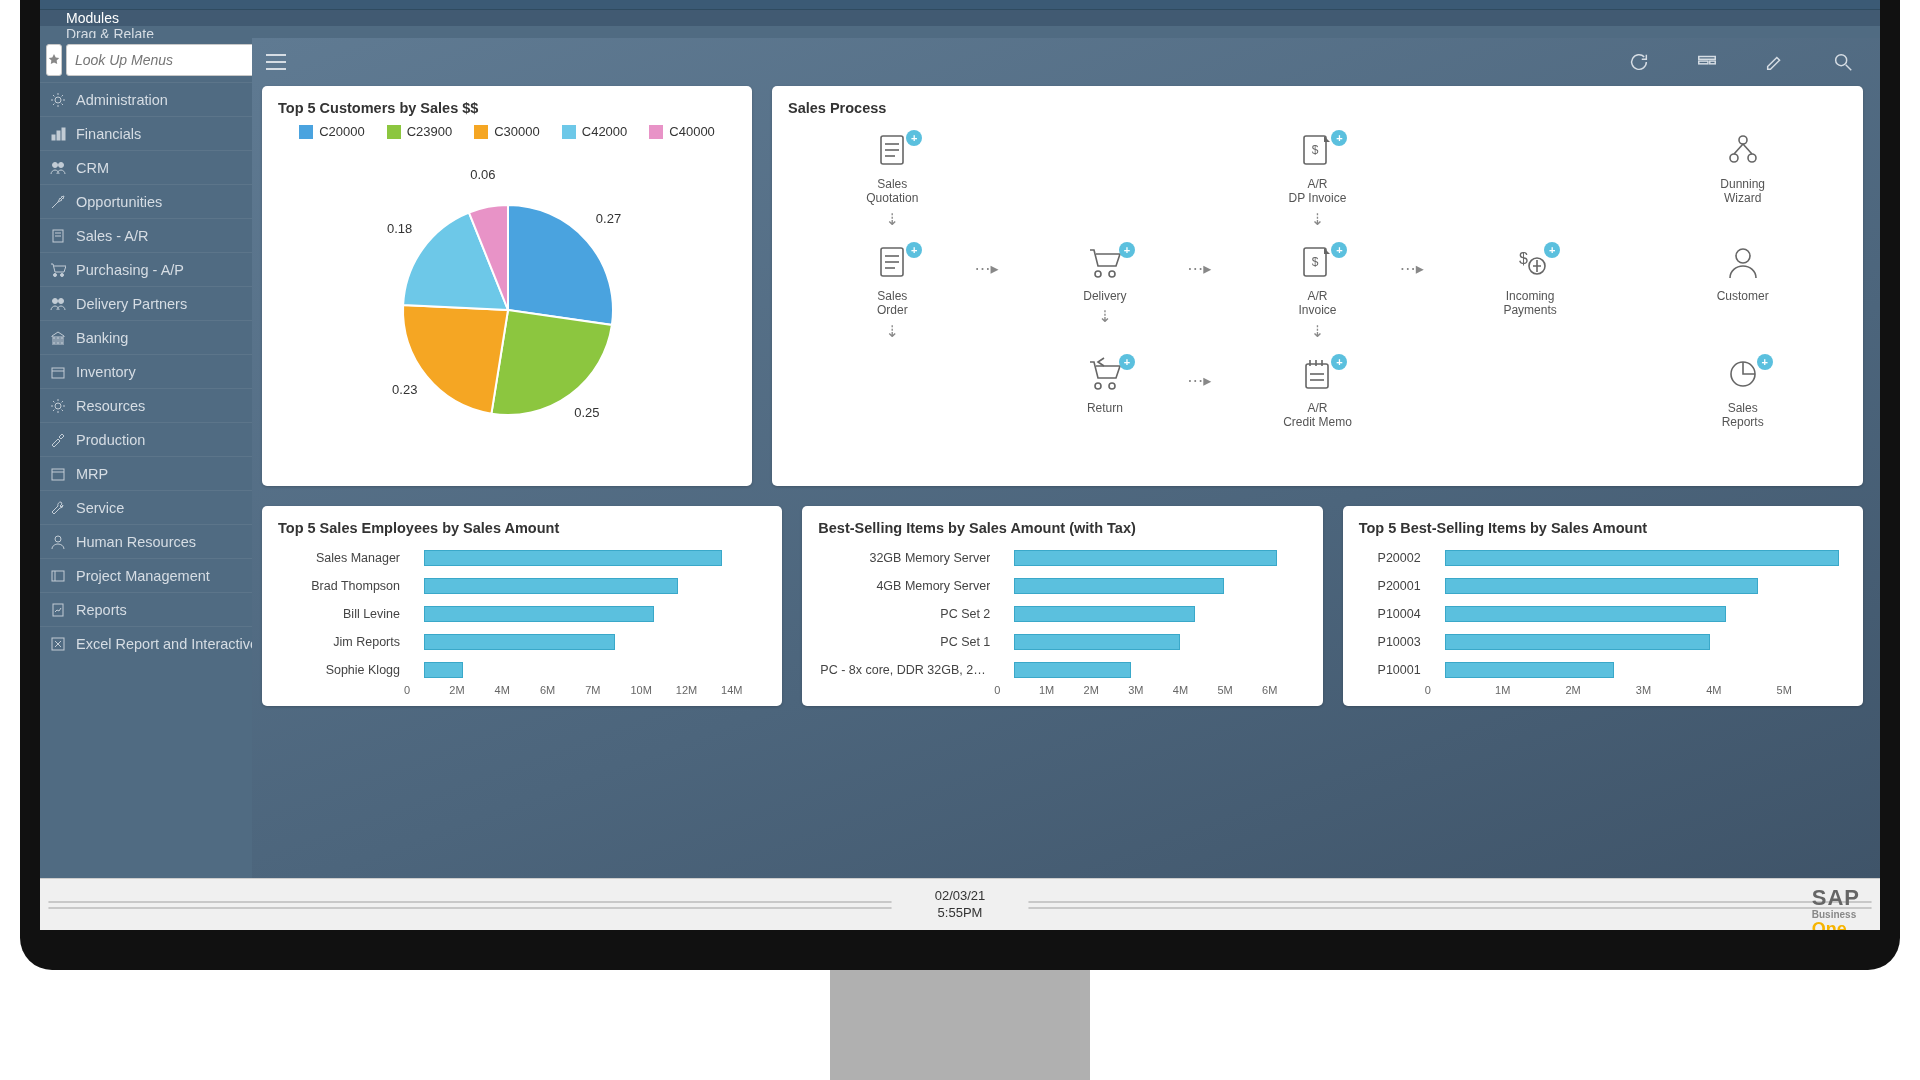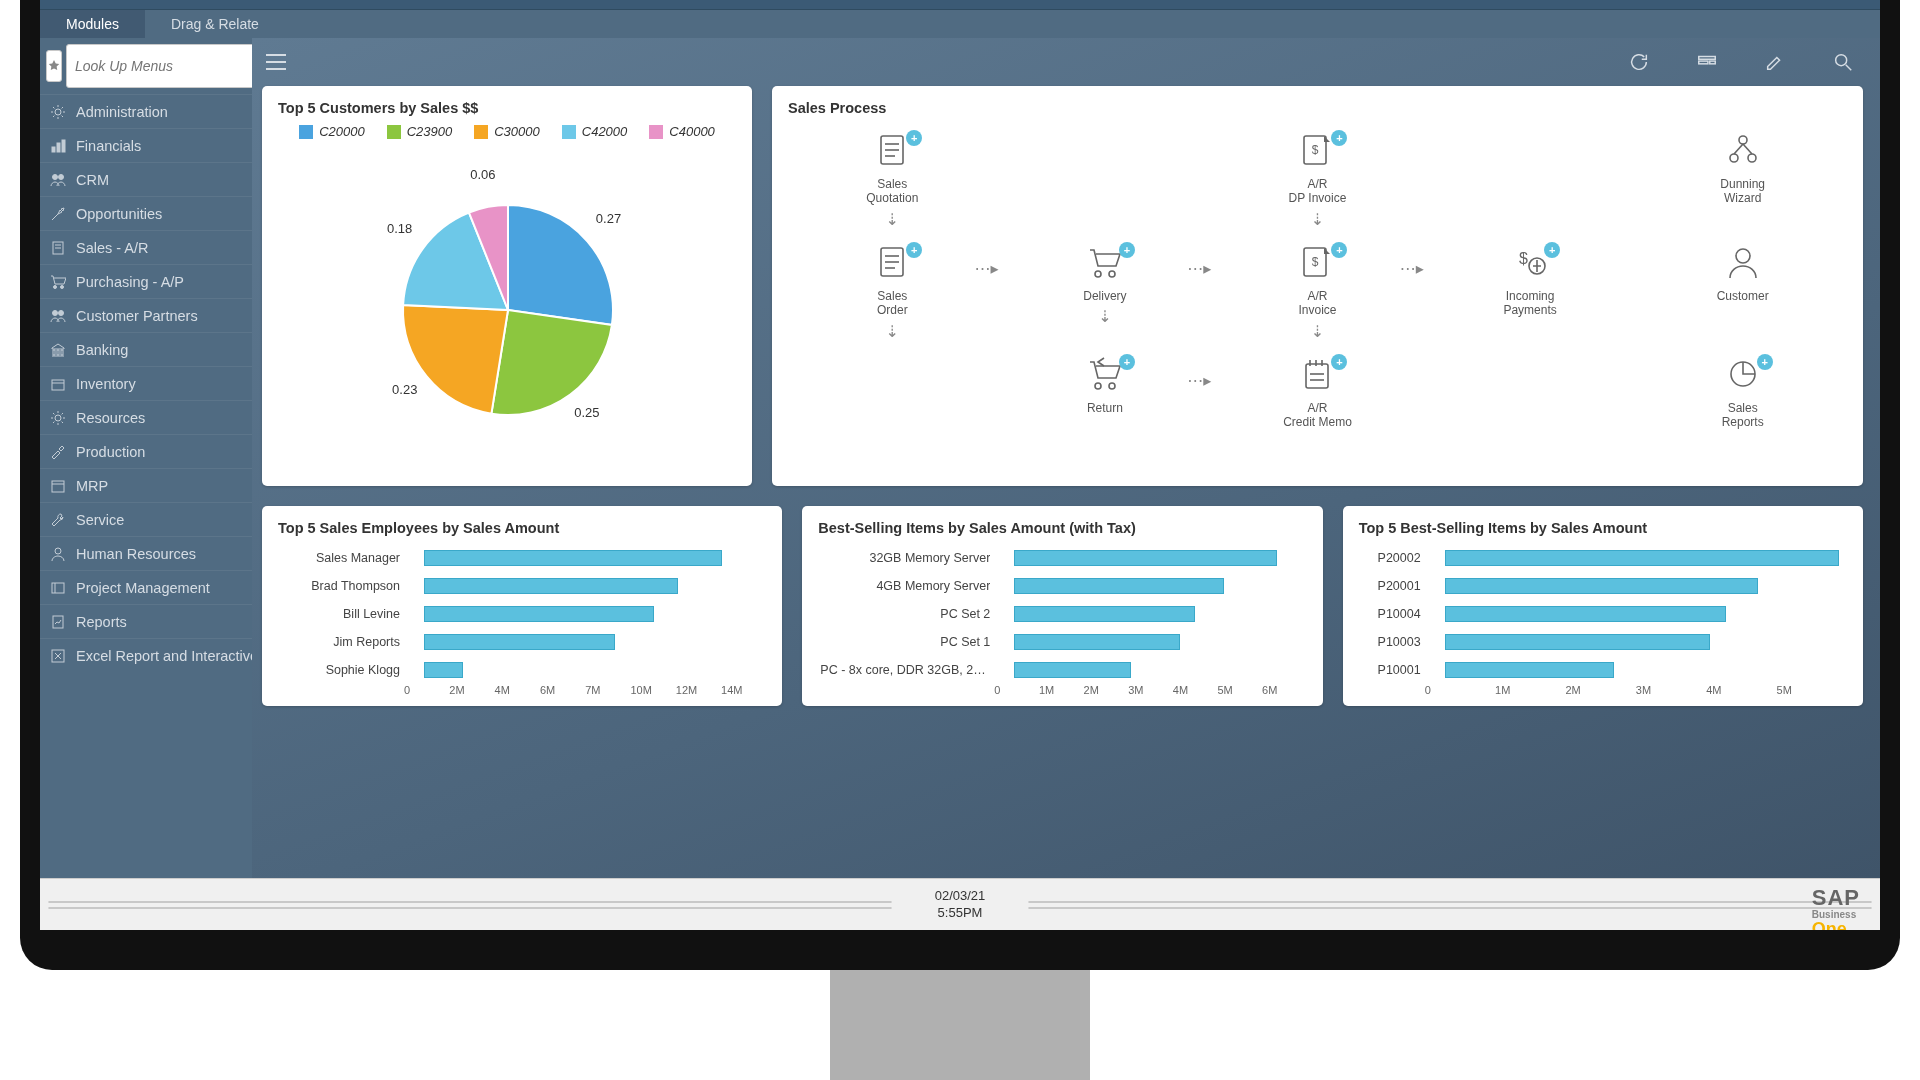--- a/index.html
+++ b/index.html
@@ -18,58 +18,58 @@
     position: absolute; left: 50%; transform: translateX(-50%);
     top: 970px; width: 260px; height: 110px; background: #b0b0b0;
   }
 
   
   .topstrip {
     height: 10px; background: #3b5a75; border-bottom: 1px solid #2f4b60;
   }
 
   
-  .row-tabs { display:flex; align-items:stretch; height:28px; background:#506b82; font-size:14px; color:#d6dde4;}
+  .row-tabs { display:flex; align-items:stretch; height:28px; background:#506b82; font-size:14px; color:#d6dde4;flex-direction:column;}
   .tab { padding:0 26px; display:flex; align-items:center; cursor:pointer;}
   .tab.active { background:#415a72; color:#fff;}
   .row-body { display:flex; height: calc(100% - 10px - 28px - 52px); }
   .statusbar { height:52px; background:#f0f0f0; border-top:1px solid #ccc; display:flex; align-items:center; gap:8px; padding:4px 8px; font-size:14px; color:#333; position:relative;}
   .statusfield { flex:1; height:20px; border:1px solid #c8c8c8; background:#fff; border-radius:2px;}
   .statuscenter { width:120px; text-align:center; font-size:13px; line-height:1.3; padding:0 6px;}
   .saplogo { position:absolute; right:20px; top:6px; font-weight:bold; }
   .saplogo .sap { font-size:22px; color:#666; letter-spacing:1px;}
   .saplogo .biz { font-size:10px; color:#888; display:block; line-height:0.8;}
   .saplogo .one { font-size:18px; color:#f6b400; font-weight:900;}
 
   
   .sidebar { width:212px; background:#506b82; color:#d6dde4; font-size:14.5px; display:flex; flex-direction:column;}
   .searchrow { display:flex; align-items:center; gap:4px; padding:6px 6px;}
   .starbtn { width:24px; height:32px; background:#fff; border:1px solid #c8c8c8; border-radius:3px; display:flex; align-items:center; justify-content:center; font-size:14px; color:#666; cursor:pointer;}
-  .searchbox { flex:1; height:44px; background:#fff; border:1px solid #c8c8c8; border-radius:3px; display:flex; align-items:center; padding:0 8px; gap:17px;}
+  .searchbox { flex:1; height:32px; background:#fff; border:1px solid #c8c8c8; border-radius:3px; display:flex; align-items:center; padding:0 8px; gap:17px;}
   .searchbox input { flex:1; border:none; outline:none; font-size:14px; font-style:italic; color:#888; background:transparent;}
   .navlist { list-style:none; overflow-y:auto;}
   .navitem { display:flex; align-items:center; gap:10px; height:34px; padding:0 10px; border-top:1px solid rgba(255,255,255,0.07); cursor:pointer; white-space:nowrap; overflow:hidden; text-overflow:ellipsis;}
   .navitem .ico { width:16px; height:16px; flex:0 0 16px; opacity:0.85; fill:#d6dde4; stroke:#d6dde4;}
 
   
   .workspace { flex:1; background: linear-gradient(160deg,#5f7a92 0%, #4c657c 60%, #3f5469 100%); display:flex; flex-direction:column;}
   .wsheader { height:48px; display:flex; align-items:center; justify-content:space-between; padding:0 26px 0 10px;}
   .hamburger { width:30px; height:30px; display:flex; flex-direction:column; justify-content:center; gap:5px; cursor:pointer; padding:4px;}
   .hamburger span { height:2px; background:#d6dde4; width:20px;}
   .wstools { display:flex; gap:46px; align-items:center;}
   .wstool { width:22px; height:22px; cursor:pointer; stroke:#d6dde4; fill:none; stroke-width:1.6;}
 
   .cards { flex:1; padding:0 17px 16px 10px; display:grid; grid-template-columns: 490px 1fr; grid-template-rows: 400px 200px; gap:20px;}
   .card { background:#fff; border-radius:5px; box-shadow:0 1px 3px rgba(0,0,0,0.2); padding:14px 16px 10px 16px; display:flex; flex-direction:column;}
   .cardtitle { font-size:14.5px; font-weight:bold; color:#333; margin-bottom:8px;}
   .row2 { grid-column: 1 / span 2; display:grid; grid-template-columns: 1fr 1fr 1fr; gap:20px;}
 
   
   .pielegend { display:flex; gap:22px; justify-content:center; font-size:13px; color:#333; margin-bottom:6px;}
-  .lgitem { display:flex; align-items:center; gap:6px;font-style:italic;}
+  .lgitem { display:flex; align-items:center; gap:6px;}
   .swatch { width:14px; height:14px;}
 
   
   .flowgrid { display:grid; grid-template-columns: repeat(5, 1fr); grid-auto-rows: 108px; gap:4px; margin-top:4px;}
   .flowcell { display:flex; flex-direction:column; align-items:center; justify-content:flex-start; padding-top:4px; font-size:12px; color:#555; text-align:center; position:relative;}
   .flowicon { width:42px; height:36px; stroke:#666; fill:none; stroke-width:1.6; margin-bottom:6px;}
   .flowbadge { position:absolute; top:-2px; right:50%; margin-right:-30px; width:16px; height:16px; border-radius:50%; background:#5bc0de; color:#fff; font-size:11px; line-height:16px; font-weight:bold;}
   .flowlabel { line-height:1.2;}
   .flowarrow, .flowarrow-down { font-size:16px; color:#888; display:flex; align-items:center; justify-content:center; height:36px;}
   .flowsmall .flowarrow-down { height:auto; margin-top:4px;}
@@ -161,21 +161,21 @@
               <path d="M1 2h2l2 8h9l2-6H4" fill="none" stroke="currentColor"></path>
             </svg>
             <span>Purchasing - A/P</span>
           </li>
           <li class="navitem">
             <svg class="ico" viewBox="0 0 16 16">
               <circle cx="5" cy="5" r="2.5"></circle>
               <circle cx="11" cy="5" r="2.5"></circle>
               <path d="M1 14c0-2 2-4 4-4s4 2 4 4M7 14c0-2 2-4 4-4s4 2 4 4" fill="none" stroke="currentColor"></path>
             </svg>
-            <span>Customer Partners</span>
+            <span>Delivery Partners</span>
           </li>
           <li class="navitem">
             <svg class="ico" viewBox="0 0 16 16">
               <path d="M2 6l6-4 6 4v1H2zM3 8h2v5H3zM7 8h2v5H7zM11 8h2v5h-2zM2 14h12" stroke="currentColor" fill="none"></path>
             </svg>
             <span>Banking</span>
           </li>
           <li class="navitem">
             <svg class="ico" viewBox="0 0 16 16">
               <rect x="2" y="4" width="12" height="10" fill="none" stroke="currentColor"></rect>

